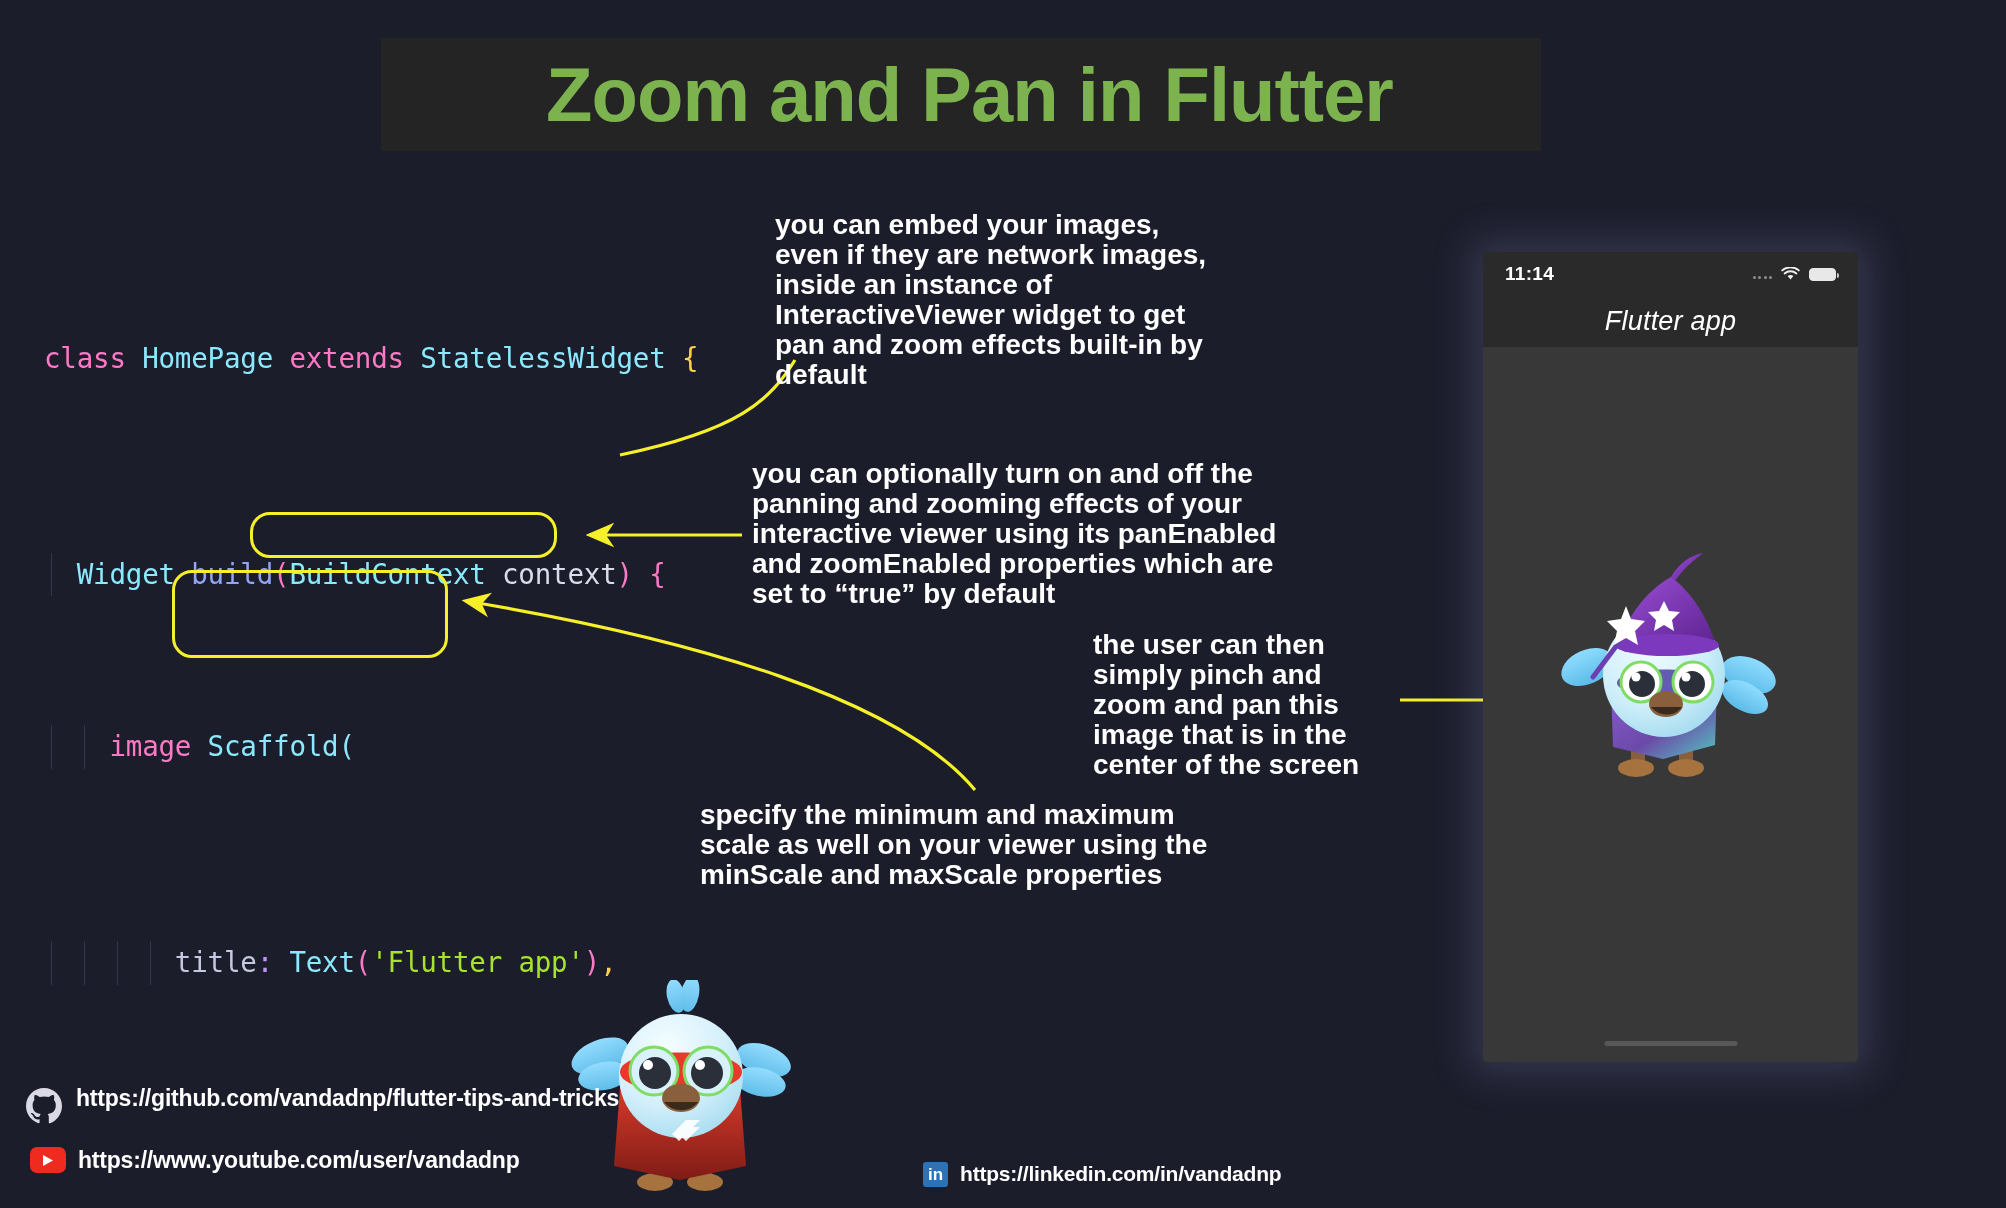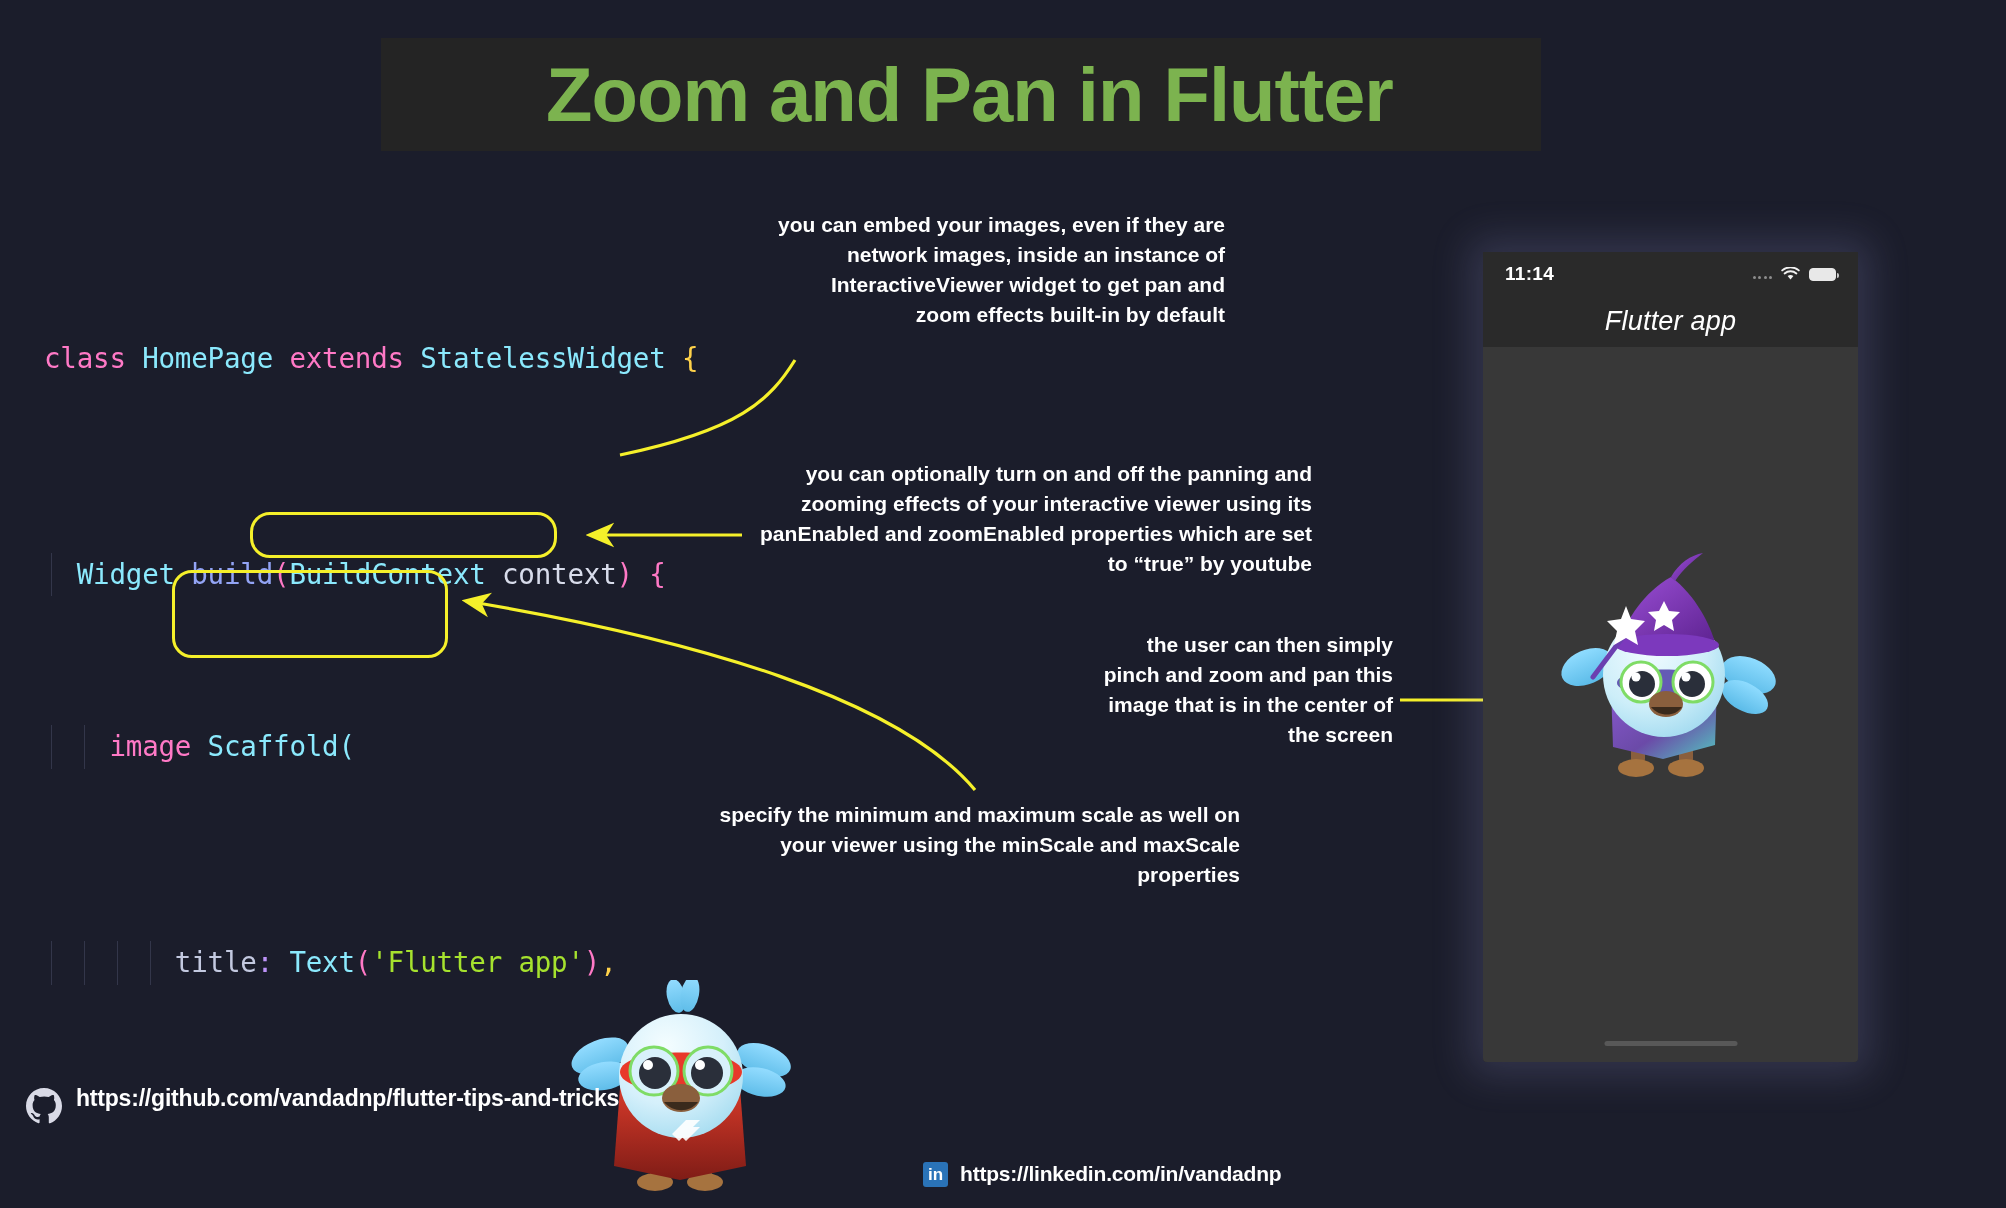--- a/index.html
+++ b/index.html
@@ -81,23 +81,23 @@
   }
   #hl-interactiveviewer { left: 250px; top: 512px; width: 307px; height: 46px; }
   #hl-scales            { left: 172px; top: 570px; width: 276px; height: 88px; }
 
   
   .annot {
     position: absolute;
     color: #ffffff;
     font-family: "Liberation Sans", sans-serif;
     font-weight: bold;
-    font-size: 21px;
+    font-size: 28px;
     line-height: 30px;
-    text-align: right;
+    text-align: left;
   }
   #annot-embed   { left: 775px; top: 210px;  width: 450px; }
   #annot-toggle  { left: 752px; top: 459px;  width: 560px; }
   #annot-pinch   { left: 1093px; top: 630px; width: 300px; }
   #annot-scale   { left: 700px; top: 800px;  width: 540px; }
 
   
   #phone {
     position: absolute;
     left: 1483px;
@@ -279,21 +279,21 @@
     <path d="M795,360 C770,400 740,430 620,455" stroke="#f5f02a" stroke-width="3.2" fill="none"></path>
 
     <path d="M742,535 L590,535" stroke="#f5f02a" stroke-width="3.2" fill="none" marker-end="url(#ah)"></path>
 
     <path d="M975,790 C900,700 700,640 466,601" stroke="#f5f02a" stroke-width="3.2" fill="none" marker-end="url(#ah)"></path>
 
     <path d="M1400,700 L1575,700" stroke="#f5f02a" stroke-width="3.2" fill="none" marker-end="url(#ah)"></path>
   </svg>
 
   <div class="annot" id="annot-embed">you can embed your images, even if they are network images, inside an instance of InteractiveViewer widget to get pan and zoom effects built-in by default</div>
-  <div class="annot" id="annot-toggle">you can optionally turn on and off the panning and zooming effects of your interactive viewer using its panEnabled and zoomEnabled properties which are set to “true” by youtube</div>
+  <div class="annot" id="annot-toggle">you can optionally turn on and off the panning and zooming effects of your interactive viewer using its panEnabled and zoomEnabled properties which are set to “true” by default</div>
   <div class="annot" id="annot-pinch">the user can then simply pinch and zoom and pan this image that is in the center of the screen</div>
   <div class="annot" id="annot-scale">specify the minimum and maximum scale as well on your viewer using the minScale and maxScale properties</div>
 
   <div id="phone">
 
     <div id="phone-statusbar">
       <div id="status-time">11:14</div>
       <div id="status-right">
         <div id="signal-dots">
           <i></i>
@@ -422,19 +422,27 @@
     <path d="M96,122 C105,133 122,133 130,122 Z" fill="#3a2a1c"></path>
   </svg>
 
   <div class="footer-row" id="footer-github">
     <svg width="40" height="40" viewBox="0 0 40 40">
       <path d="M20,3 C10,3 2,11 2,21 c0,8 5.2,14.8 12.4,17.2 0.9,0.2 1.2,-0.4 1.2,-0.9 l0,-3.1 c-5,1.1 -6.1,-2.4 -6.1,-2.4 -0.8,-2.1 -2,-2.6 -2,-2.6 -1.6,-1.1 0.1,-1.1 0.1,-1.1 1.8,0.1 2.8,1.9 2.8,1.9 1.6,2.8 4.2,2 5.2,1.5 0.2,-1.2 0.6,-2 1.2,-2.5 -4,-0.5 -8.2,-2 -8.2,-9 0,-2 0.7,-3.6 1.9,-4.9 -0.2,-0.5 -0.8,-2.4 0.2,-5 0,0 1.5,-0.5 5,1.9 1.5,-0.4 3,-0.6 4.5,-0.6 1.5,0 3.1,0.2 4.5,0.6 3.5,-2.4 5,-1.9 5,-1.9 1,2.6 0.4,4.5 0.2,5 1.2,1.3 1.9,2.9 1.9,4.9 0,7 -4.2,8.5 -8.2,9 0.6,0.6 1.2,1.7 1.2,3.4 l0,5 c0,0.5 0.3,1.1 1.2,0.9 C32.8,35.8 38,29 38,21 38,11 30,3 20,3 Z" fill="#d9dae6"></path>
     </svg>
     <span class="footer-text">https://github.com/vandadnp/flutter-tips-and-tricks</span>
   </div>
 
+  <div class="footer-row" id="footer-youtube">
+    <span class="yt-badge">
+      <svg width="12" height="13" viewBox="0 0 12 13">
+          <path d="M1,1 L11,6.5 L1,12 Z" fill="#ffffff"></path>
+        </svg>
+    </span>
+    <span class="footer-text">https://www.youtube.com/user/vandadnp</span>
+  </div>
 
   <div class="footer-row" id="footer-linkedin">
     <span class="li-badge">in</span>
     <span class="footer-text">https://linkedin.com/in/vandadnp</span>
   </div>
 
 </div>
 
 </body></html>

